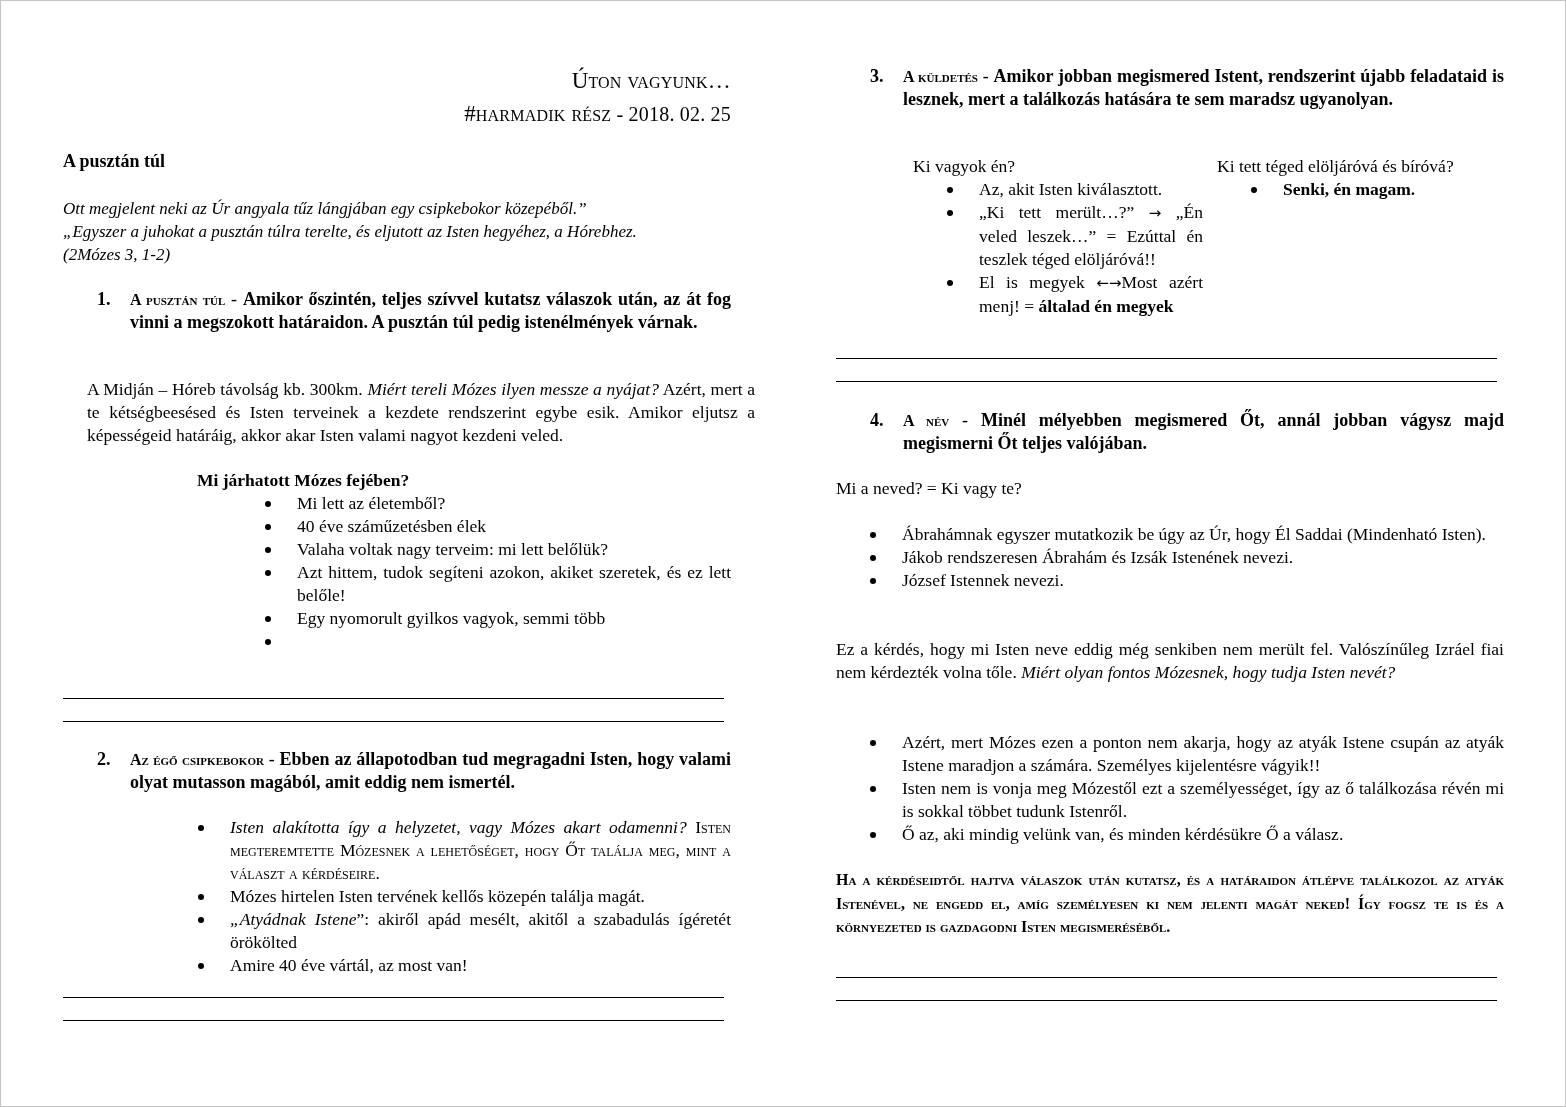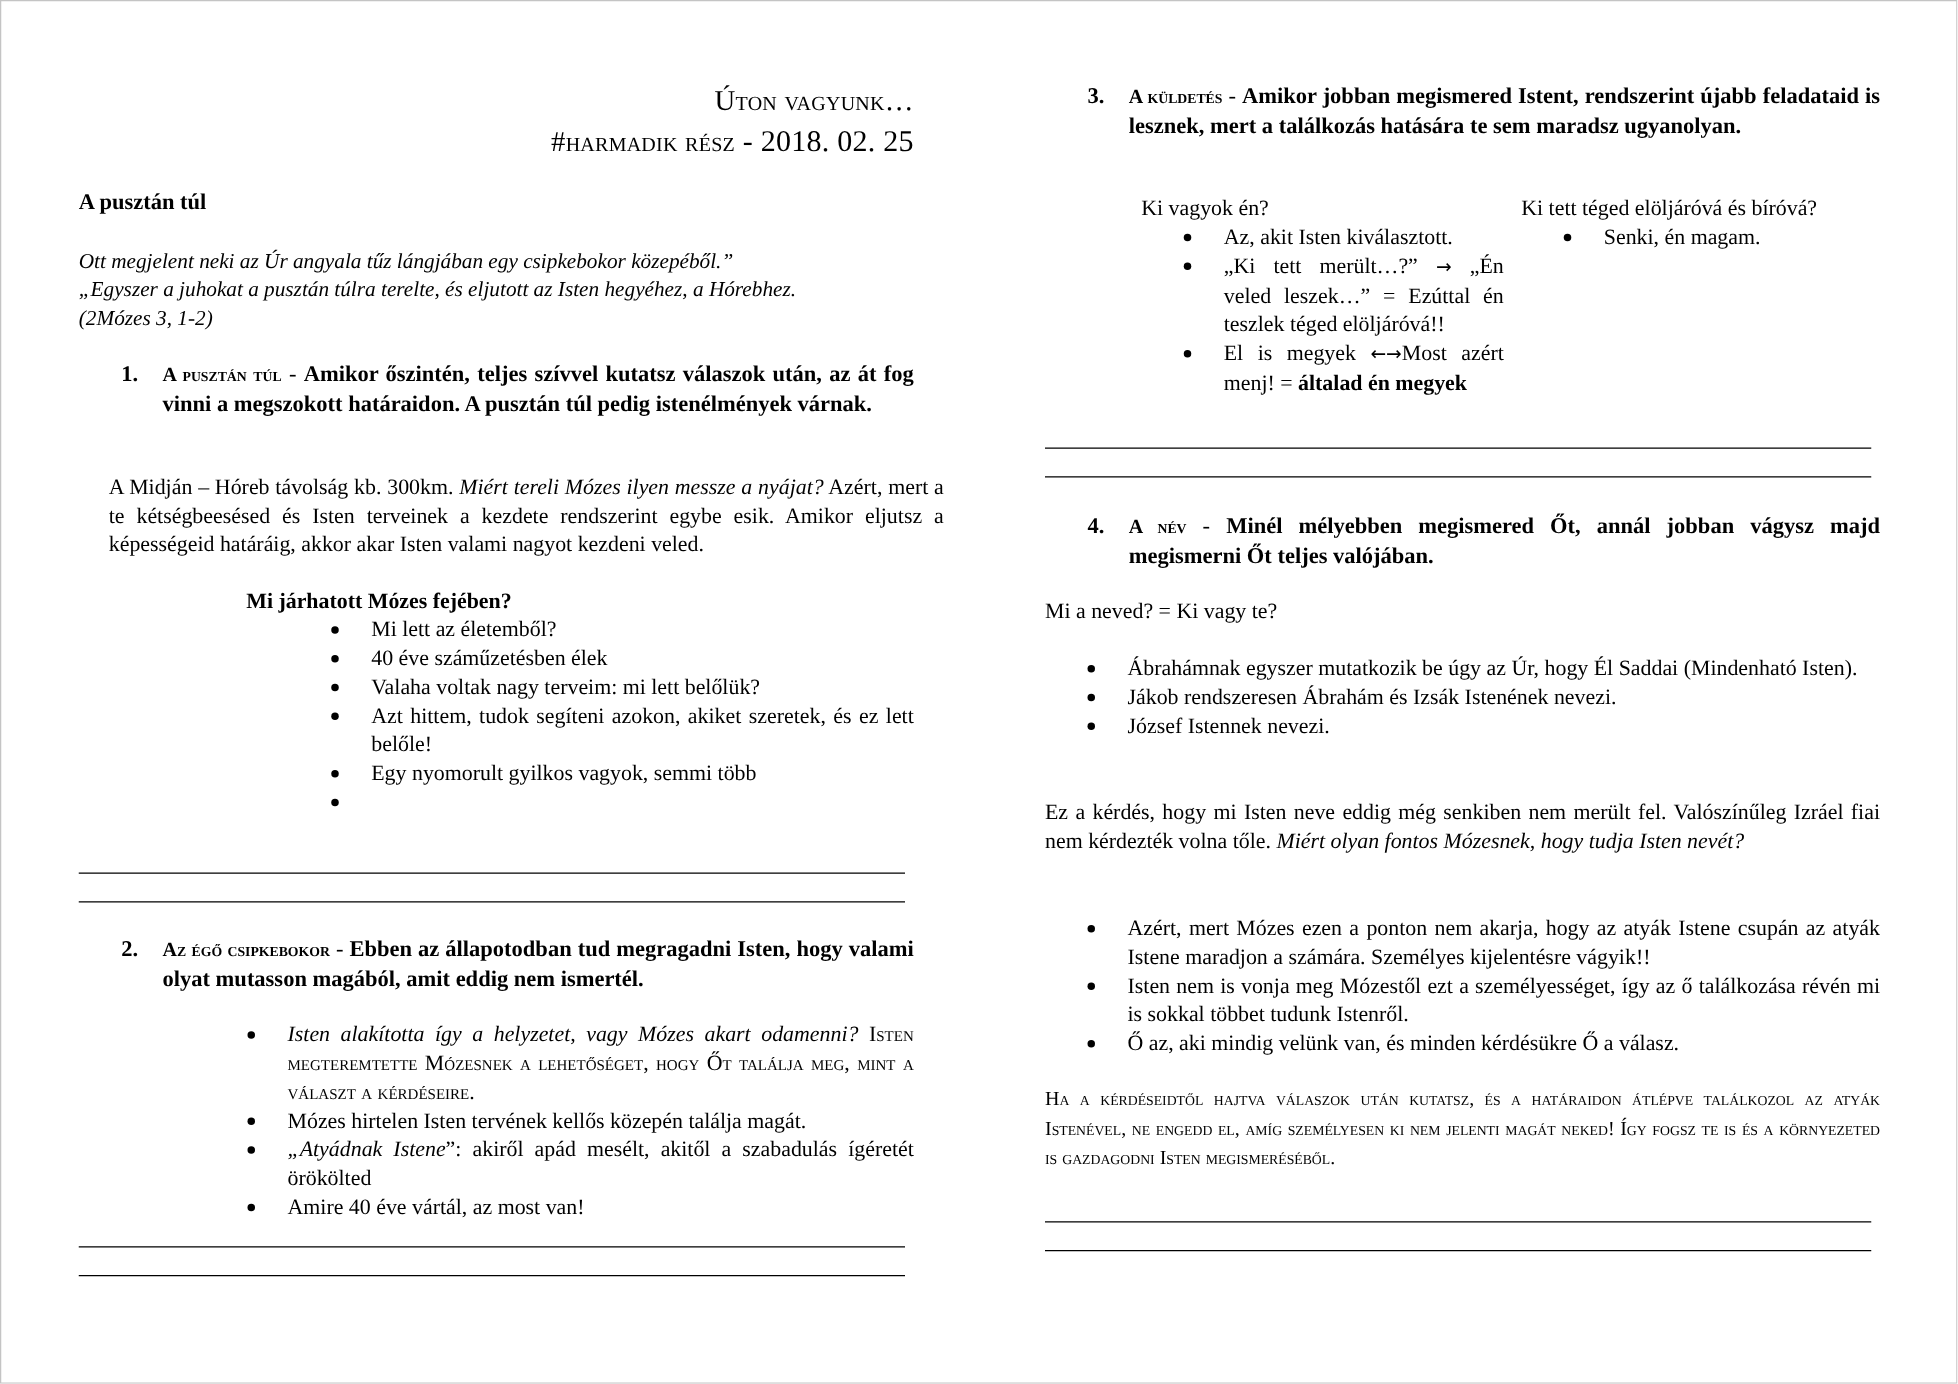--- a/index.html
+++ b/index.html
@@ -12,39 +12,39 @@
     position: absolute; left: 0; top: 0; width: 1564px; height: 1105px;
     border: 1px solid #c4c4c4;
   }
   .col { position: absolute; top: 0; }
   .col-left { left: 63px; width: 668px; }
   .col-right { left: 836px; width: 668px; }
   .title {
     position: absolute; left: 0; width: 668px; text-align: right;
     font-size: 23px; line-height: 33px; font-variant: small-caps; letter-spacing: 0.2px;
   }
-  .title .big { font-size: 24px; }
+  .title .big { font-size: 20px; }
   .abs { position: absolute; left: 0; width: 668px; }
   .just { text-align: justify; }
   .bold { font-weight: bold; }
   .ital { font-style: italic; }
   .scn { font-variant: small-caps; }
   .num-head { position: absolute; left: 0; width: 668px; font-weight: bold; font-size: 18px; line-height: 23px; }
   .num-head .num { position: absolute; left: 34px; top: 0; font-weight: bold; }
   .num-head .body { margin-left: 67px; text-align: justify; }
   .num-head .lbl { font-variant: small-caps; font-size: 16px; }
   ul.blist { list-style: none; margin: 0; padding: 0; }
   ul.blist li { position: relative; padding-left: 34px; text-align: justify; }
   ul.blist li .dot {
     position: absolute; left: 2px; top: 9px; width: 6px; height: 6px; border-radius: 50%; background: #000;
   }
   .rule { position: absolute; left: 0; height: 1px; background: #000; }
   .arrow { font-family: "DejaVu Sans", sans-serif; font-size: 15px; }
   .closing {
-    position: absolute; left: 0; width: 668px; font-weight: normal; font-variant: small-caps;
+    position: absolute; left: 0; width: 668px; font-weight: bold; font-variant: small-caps;
     text-align: justify; font-size: 16px; line-height: 23.5px;
   }
 </style>
 </head>
 <body>
 
 <div class="frame"></div>
 
 <div class="col col-left">
 
@@ -109,21 +109,21 @@
     <div>Ki vagyok én?</div>
     <ul class="blist" style="margin-left:32px;">
       <li><span class="dot"></span><span>Az, akit Isten kiválasztott.</span></li>
       <li><span class="dot"></span><span>„Ki tett merült…?” </span><span class="arrow">→</span><span> „Én veled leszek…” = Ezúttal én teszlek téged elöljáróvá!!</span></li>
       <li><span class="dot"></span><span>El is megyek </span><span class="arrow">←→</span><span>Most azért menj! = </span><span class="bold">általad én megyek</span></li>
     </ul>
   </div>
 
   <div class="abs" style="top:155px;left:381px;width:290px;">
     <div>Ki tett téged elöljáróvá és bíróvá?</div>
-    <ul class="blist" style="margin-left:32px;">
+    <ul class="blist" style="margin-left:32px;font-weight:bold;">
       <li><span class="dot"></span><span>Senki, én magam.</span></li>
     </ul>
   </div>
 
   <div class="rule" style="top:358px;width:661px;"></div>
   <div class="rule" style="top:381px;width:661px;"></div>
 
   <div class="num-head" style="top:409px;">
     <span class="num">4.</span>
     <div class="body"><span class="lbl">A név</span><span style="font-weight:normal"> - </span><span>Minél mélyebben megismered Őt, annál jobban vágysz majd megismerni Őt teljes valójában.</span></div>

